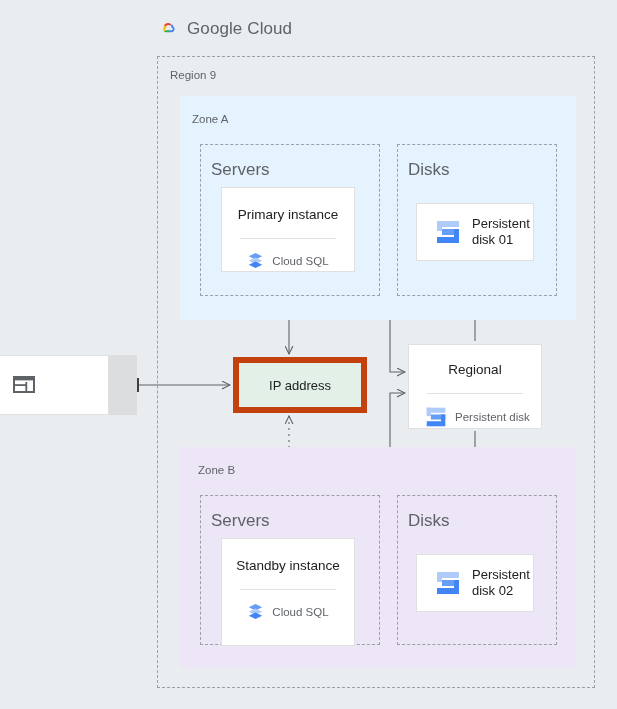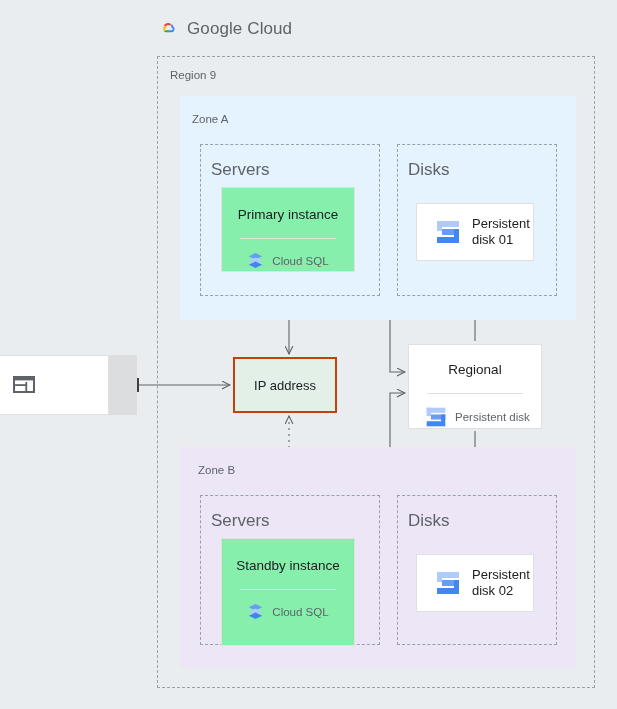--- a/index.html
+++ b/index.html
@@ -105,21 +105,21 @@
   #disks-a-label { left: 408px; top: 160px; }
   #servers-b { left: 200px; top: 495px; width: 180px; height: 150px; }
   #servers-b-label { left: 211px; top: 511px; }
   #disks-b   { left: 397px; top: 495px; width: 160px; height: 150px; }
   #disks-b-label { left: 408px; top: 511px; }
 
   
   .card {
     position: absolute;
     box-sizing: border-box;
-    background: #86efac;
+    background: #ffffff;
     border: 1px solid #e0e0e0;
   }
   .card-title {
     text-align: center;
     font-size: 13.5px;
     color: #202124;
   }
   .card-divider {
     height: 1px;
     background: #e0e0e0;
@@ -173,25 +173,25 @@
     border: 1px solid #e0e0e0;
   }
   #regional-card .card-title { margin-top: 17px; margin-bottom: 16px; }
   #regional-card .card-sub { margin-top: 12px; justify-content: flex-start; padding-left: 16px; }
 
   
   #ip-address {
     position: absolute;
     left: 233px;
     top: 357px;
-    width: 104px;
+    width: 134px;
     height: 56px;
     box-sizing: border-box;
     background: #e3f0e8;
-    border: 2px solid #c2410c;
+    border: 6px solid #c2410c;
     display: flex;
     align-items: center;
     justify-content: center;
     font-size: 13px;
     color: #202124;
   }
 
   
   #client-app {
     position: absolute;

